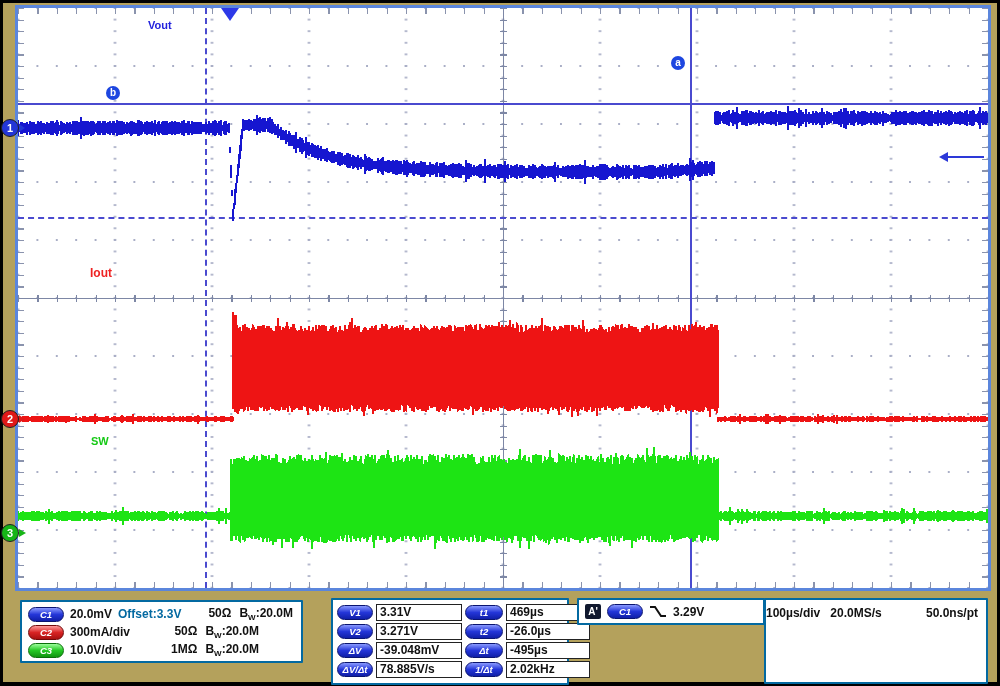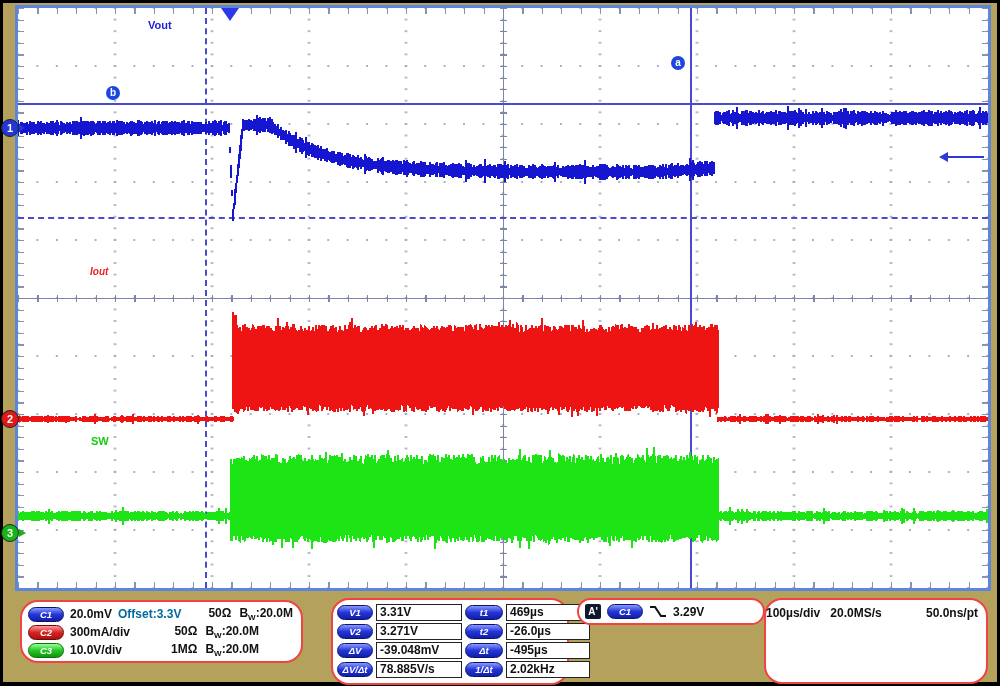--- a/index.html
+++ b/index.html
@@ -36,21 +36,21 @@
   .cursor-v{position:absolute;top:0;height:580px;width:0;}
   .cursor-h{position:absolute;left:0;width:970px;height:0;}
   .solid-v{border-left:2px solid #4a4acf;}
   .dash-v{border-left:2px dashed #4a4acf;}
   .solid-h{border-top:2px solid #4a4acf;}
   .dash-h{border-top:2px dashed #4a4acf;}
   .trace-svg{position:absolute;left:0;top:0;}
   
   .wlabel{position:absolute;font-weight:bold;font-size:11px;}
   .lbl-vout{left:130px;top:11px;color:#2222dd;}
-  .lbl-iout{left:72px;top:258px;color:#ee2222;font-size:10px;font-style:italic;}
+  .lbl-iout{left:72px;top:258px;color:#ee2222;font-size:12px;}
   .lbl-sw{left:73px;top:427px;color:#16c916;}
   .cursor-tag{position:absolute;width:14px;height:14px;border-radius:50%;background:#1d46e0;
       color:#fff;font-size:10px;font-weight:bold;text-align:center;line-height:14px;}
   .tag-a{left:653px;top:48px;}
   .tag-b{left:88px;top:78px;}
   .trig-marker{position:absolute;top:0;width:0;height:0;
       border-left:9px solid rgba(0,0,0,0);border-right:9px solid rgba(0,0,0,0);
       border-top:13px solid #2d39e8;}
   .trig-line{position:absolute;width:40px;height:2px;background:#2d39d8;right:4px;}
   .trig-head{position:absolute;width:0;height:0;right:40px;
@@ -58,21 +58,21 @@
       border-right:9px solid #2d39d8;}
   
   .chmark{position:absolute;left:1px;width:16px;height:16px;border-radius:50%;
       border:1px solid #222;color:#fff;font-weight:bold;font-size:11px;text-align:center;line-height:16px;}
   .chmark-1{background:#2336d6;}
   .chmark-2{background:#e01818;}
   .chmark-3{background:#17b517;}
   .chpoint{position:absolute;left:19px;width:0;height:0;
       border-top:4px solid rgba(0,0,0,0);border-bottom:4px solid rgba(0,0,0,0);}
   
-  .infobox{position:absolute;background:#fff;border:2px solid #ef4444;border-radius:18px;
+  .infobox{position:absolute;background:#fff;border:2px solid #0369a1;border-radius:1px;
       font-weight:bold;font-size:12px;color:#111;}
   .box-ch{left:20px;top:600px;width:273px;height:56px;padding:3px 0 0 6px;}
   .ch-row{display:flex;align-items:center;height:18px;gap:6px;padding-right:8px;}
   .pill{display:inline-block;min-width:26px;padding:0 4px;height:13px;border-radius:8px;
       background:linear-gradient(180deg,#8a9aff 0%,#2436d8 50%,#101fa8 100%);
       border:1px solid #0a1470;color:#fff;font-size:9.5px;font-style:italic;
       font-weight:bold;text-align:center;line-height:13px;}
   .pill-red{background:linear-gradient(180deg,#ff9a9a 0%,#d82424 50%,#a81010 100%);border-color:#700a0a;}
   .pill-green{background:linear-gradient(180deg,#9aff9a 0%,#24c824 50%,#109410 100%);border-color:#0a700a;}
   .offset-txt{color:#0369a1;}

